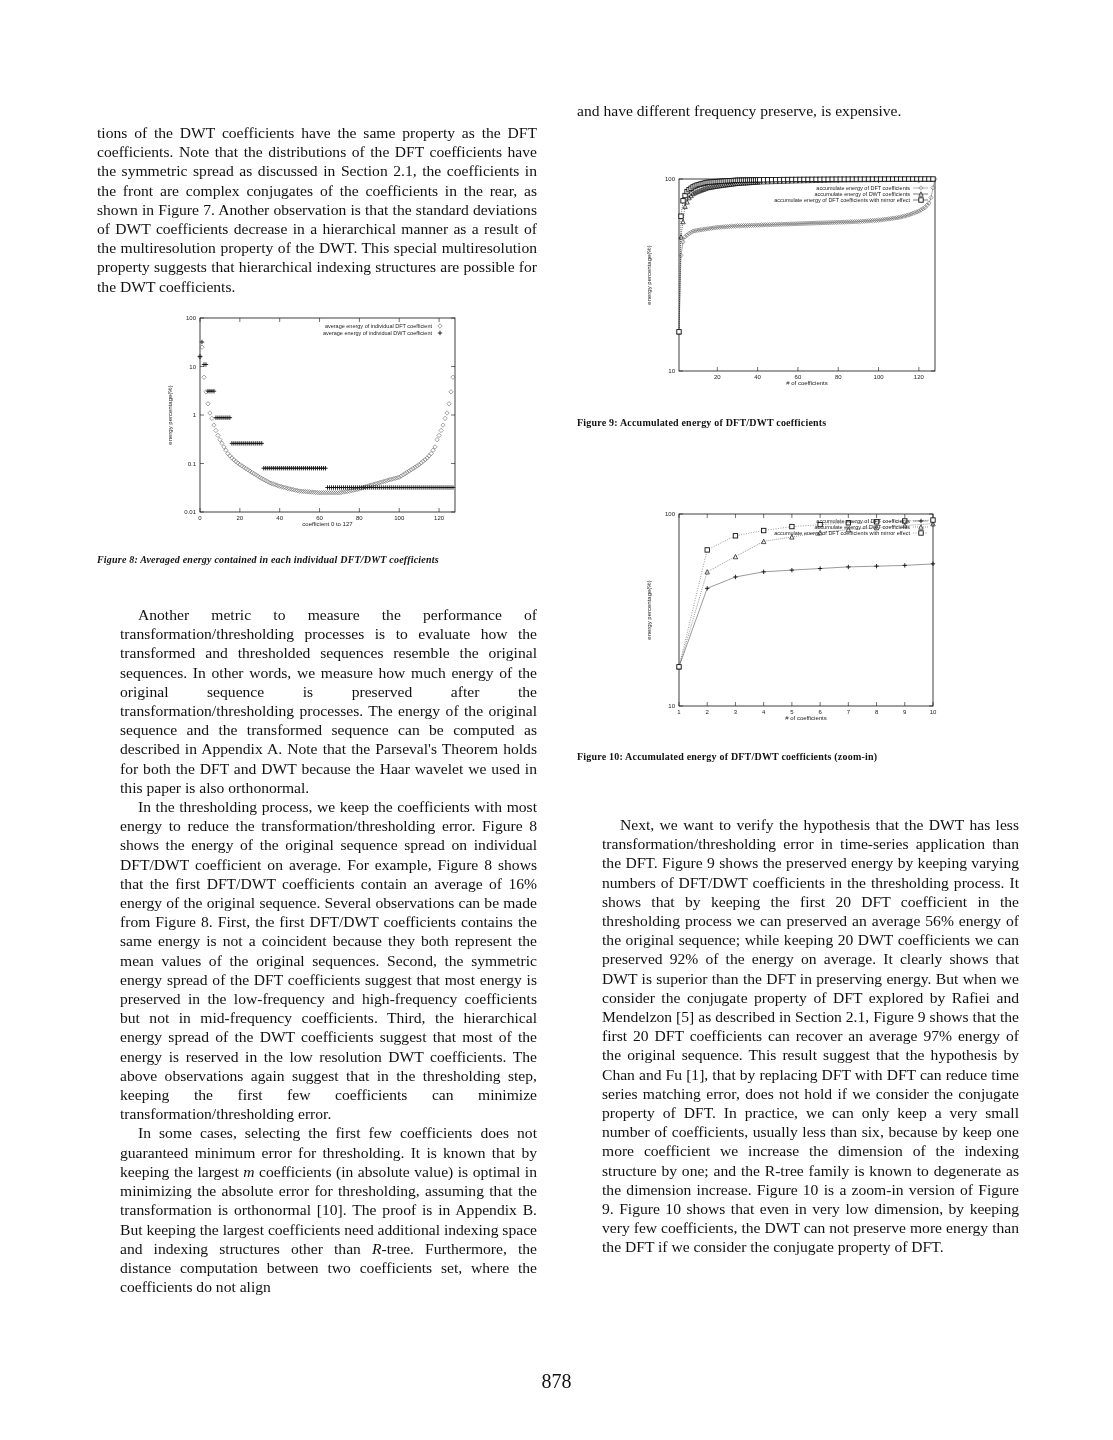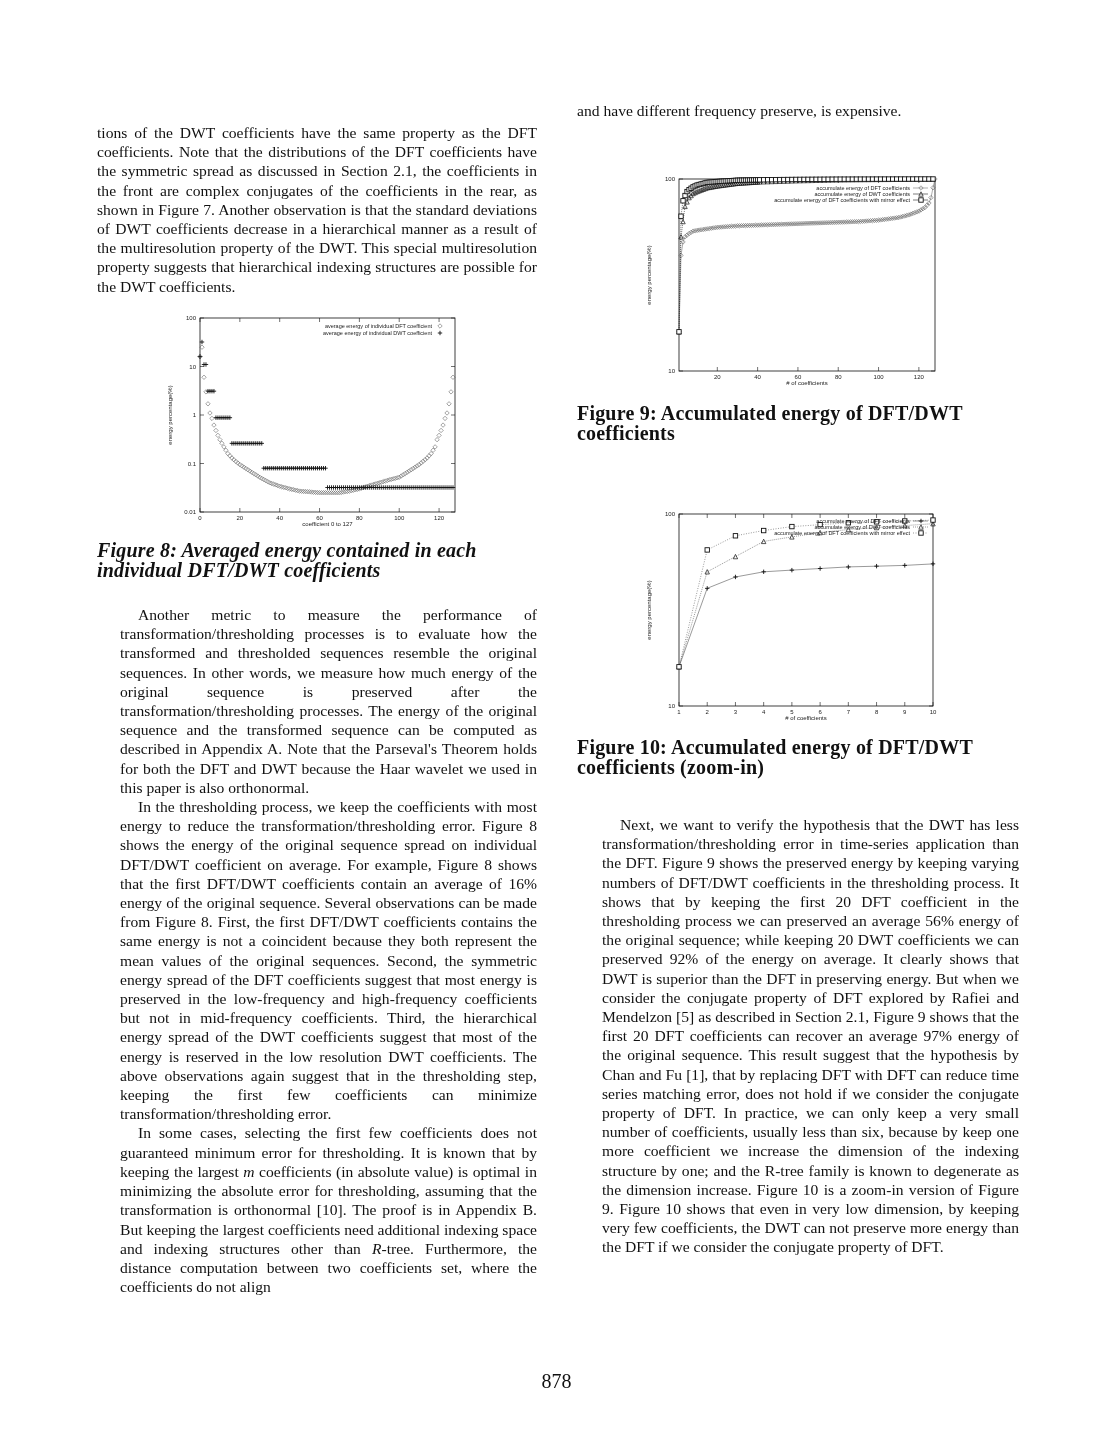--- a/index.html
+++ b/index.html
@@ -1,20 +1,20 @@
 <!DOCTYPE html>
 <html><head>
 <meta charset="utf-8">
 <style>
   html,body{margin:0;padding:0;background:#fff;}
   body{width:1113px;height:1440px;position:relative;overflow:hidden;font-family:"Liberation Serif","DejaVu Serif",serif;color:#111;}
   .col{position:absolute;width:440px;font-size:15.6px;line-height:19.2px;text-align:justify;}
   .col p{margin:0;text-indent:0;}
   .col p.ind{text-indent:18px;margin-left:23px;}
-  .caption{position:absolute;width:440px;font-weight:bold;font-size:20px;line-height:19.5px;letter-spacing:0.2px;}
+  .caption{position:absolute;width:440px;font-weight:bold;font-size:10px;line-height:19.5px;letter-spacing:0.2px;margin-top:9px;}
   .fig{position:absolute;}
   .fig svg{display:block;}
   .axis-text{font-family:"Liberation Sans","DejaVu Sans",sans-serif;font-size:6px;fill:#222;}
   .legend-text{font-family:"Liberation Sans","DejaVu Sans",sans-serif;font-size:5.5px;fill:#222;}
   .pagenum{position:absolute;left:0;width:1113px;top:1370px;text-align:center;font-size:20px;}
 </style>
 </head>
 <body>
 
 <div class="col" style="left:97px;top:117px;margin-top:6px;">

